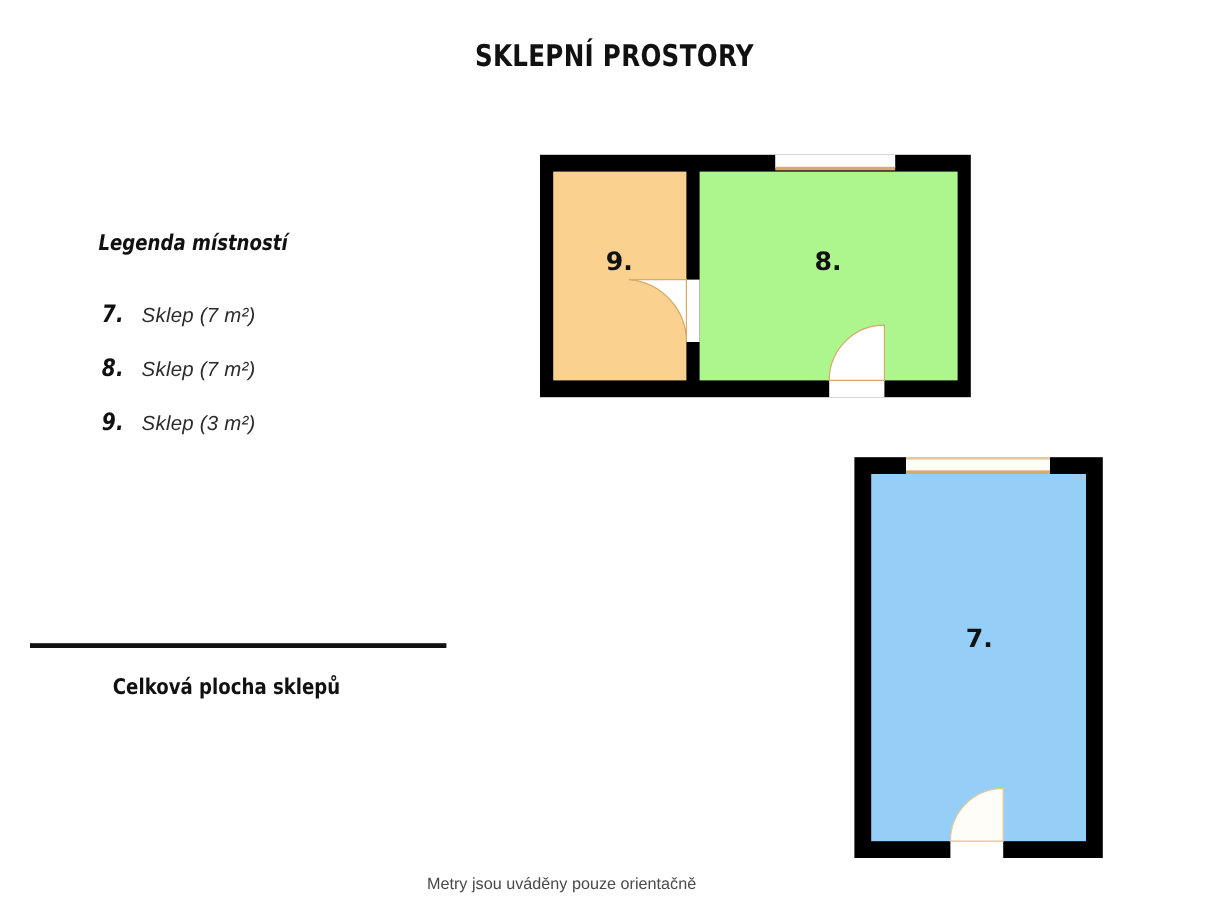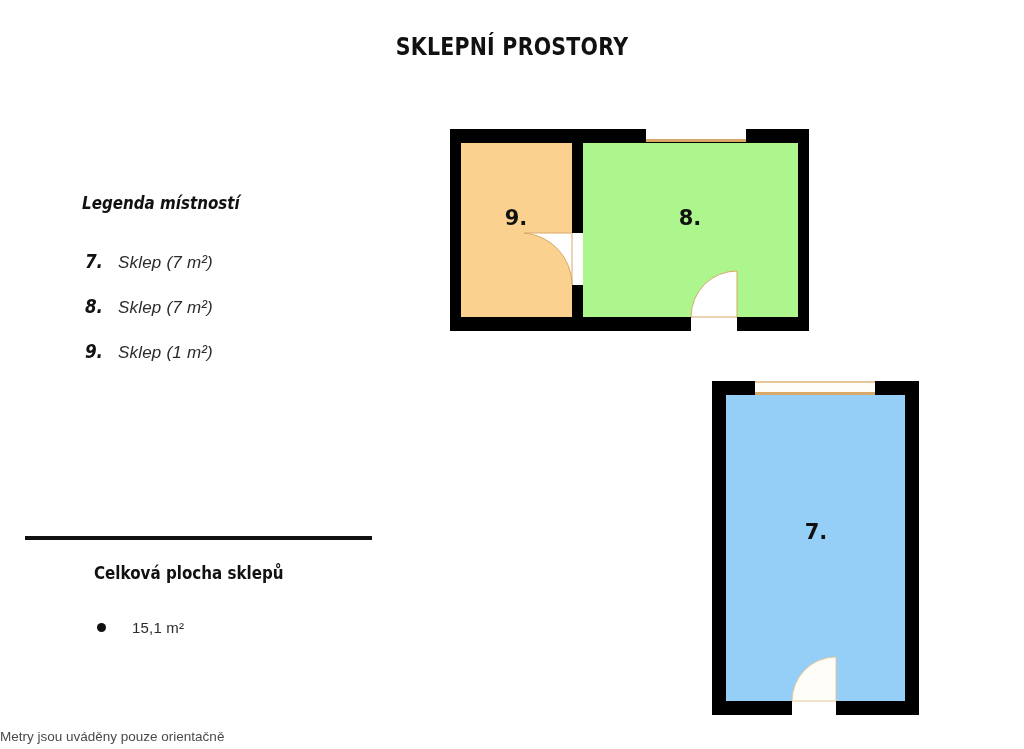--- a/index.html
+++ b/index.html
@@ -116,20 +116,21 @@
     color: #2b2b2b;
     letter-spacing: 0.2px;
   }
 
   
   .footer-note {
     position: absolute;
     left: 0;
     top: 729px;
     width: 936px;
+    text-align: center;
     font-family: "Liberation Sans", sans-serif;
     font-size: 13.5px;
     color: #4a4a4a;
   }
 
   
   .floorplan {
     position: absolute;
   }
   .fp-upper {
@@ -169,33 +170,29 @@
     <div class="legend-row">
       <span class="legend-num">7.</span>
       <span class="legend-label">Sklep (7 m²)</span>
     </div>
     <div class="legend-row">
       <span class="legend-num">8.</span>
       <span class="legend-label">Sklep (7 m²)</span>
     </div>
     <div class="legend-row">
       <span class="legend-num">9.</span>
-      <span class="legend-label">Sklep (1 m²)</span>
+      <span class="legend-label">Sklep (3 m²)</span>
     </div>
   </div>
 </div>
 
 <div class="total-rule"></div>
 
 <div class="total-block">
   <div class="total-heading">Celková plocha sklepů</div>
-  <div class="total-row">
-    <span class="total-bullet"></span>
-    <span class="total-value">15,1 m²</span>
-  </div>
 </div>
 
 <div class="floorplan fp-upper">
   <svg class="fp-svg" viewBox="0 0 359 202" preserveAspectRatio="none">
 
     <rect x="0" y="0" width="359" height="202" fill="#000000"></rect>
 
     <rect x="11" y="14" width="111" height="174" fill="#FBD190"></rect>
 
     <rect x="133" y="14" width="215" height="174" fill="#ADF68E"></rect>

